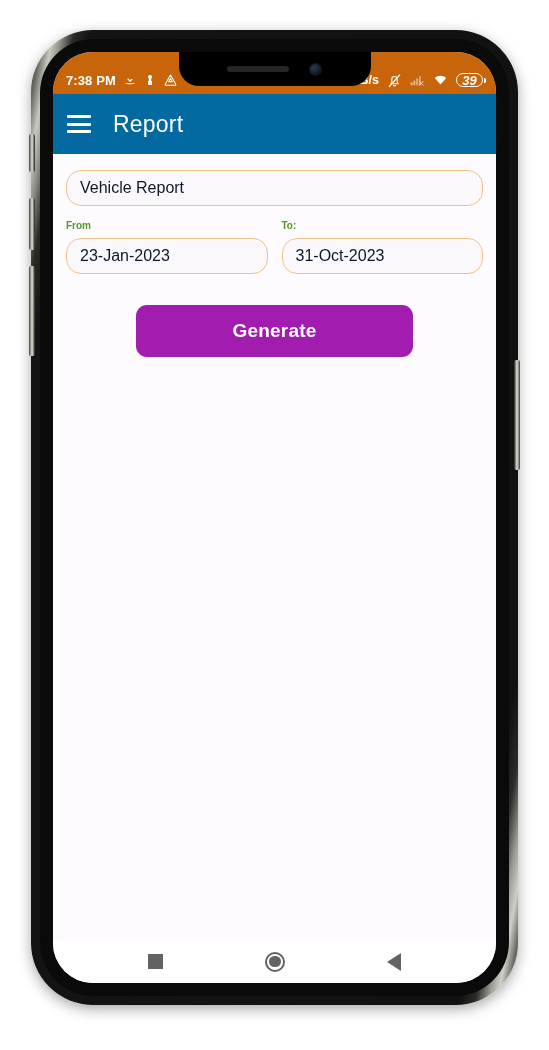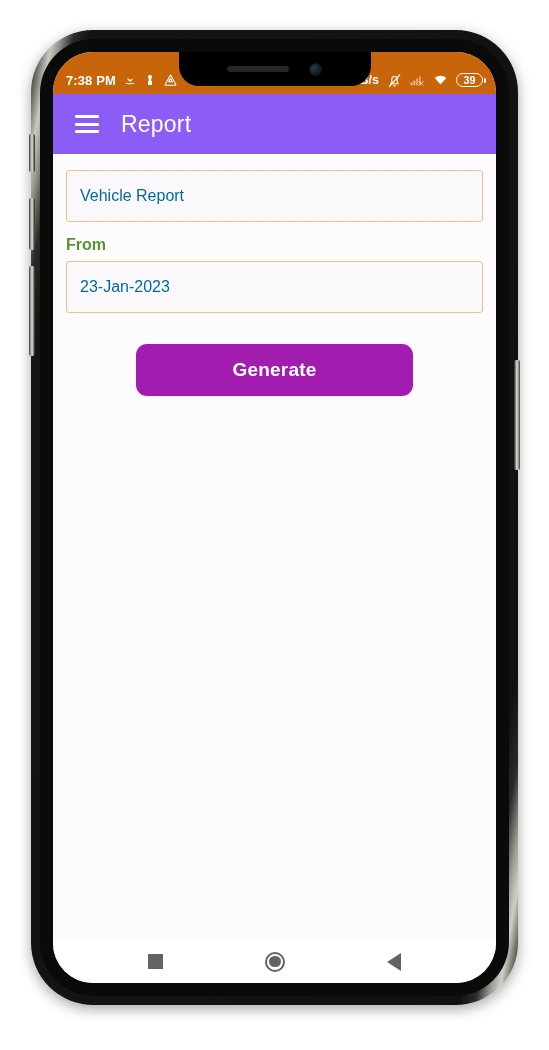--- a/index.html
+++ b/index.html
@@ -155,32 +155,33 @@
     content: "";
     position: absolute;
     right: -3.5px;
     top: 4px;
     width: 2px;
     height: 5px;
     background: #ffffff;
     border-radius: 0 1.5px 1.5px 0;
   }
   #battery-level-text {
-    font-size: 11px;
+    font-size: 13px;
     font-weight: bold;
     line-height: 1;
+    font-style: italic;
   }
 
   
   #app-bar {
     height: 60px;
-    background: #8b5cf6;
-    display: flex;
-    align-items: center;
-    padding-left: 22px;
+    background: #0369a1;
+    display: flex;
+    align-items: center;
+    padding-left: 14px;
     box-sizing: border-box;
   }
   #menu-icon {
     width: 24px;
     height: 18px;
     display: flex;
     flex-direction: column;
     justify-content: space-between;
     cursor: pointer;
   }
@@ -203,41 +204,41 @@
   #content {
     background: #fdfbfd;
     padding: 16px 13px 0 13px;
     box-sizing: border-box;
     height: calc(100% - 42px - 60px - 43px);
   }
 
   .field-box {
     background: #faf8fa;
     border: 1.6px solid #f0c08a;
-    border-radius: 3px;
-    height: 52px;
+    border-radius: 15px;
+    height: 36px;
     display: flex;
     align-items: center;
     padding: 0 13px;
     box-sizing: border-box;
-    color: #0369a1;
+    color: #0f172a;
     font-size: 16px;
   }
 
   #report-type-select { margin-bottom: 14px; }
 
   #date-range-row {
     display: flex;
     gap: 14px;
   }
   .date-col { flex: 1; min-width: 0; }
   .date-label {
     display: block;
     color: #56962f;
-    font-size: 16px;
+    font-size: 10px;
     font-weight: bold;
     margin-bottom: 7px;
   }
 
   #generate-button {
     display: block;
     margin: 31px auto 0 auto;
     width: 277px;
     height: 52px;
     background: #a21caf;
@@ -373,20 +374,24 @@
 
     <div id="content">
 
       <div class="field-box" id="report-type-select" title="Select report type">Vehicle Report</div>
 
       <div id="date-range-row">
         <div class="date-col">
           <span class="date-label">From</span>
           <div class="field-box" title="Select from date">23-Jan-2023</div>
         </div>
+        <div class="date-col">
+          <span class="date-label">To:</span>
+          <div class="field-box" title="Select to date">31-Oct-2023</div>
+        </div>
       </div>
 
       <button id="generate-button">Generate</button>
     </div>
 
     <div id="android-nav-bar">
       <div id="nav-recents-button"></div>
       <div id="nav-home-button"></div>
       <div id="nav-back-button"></div>
     </div>

